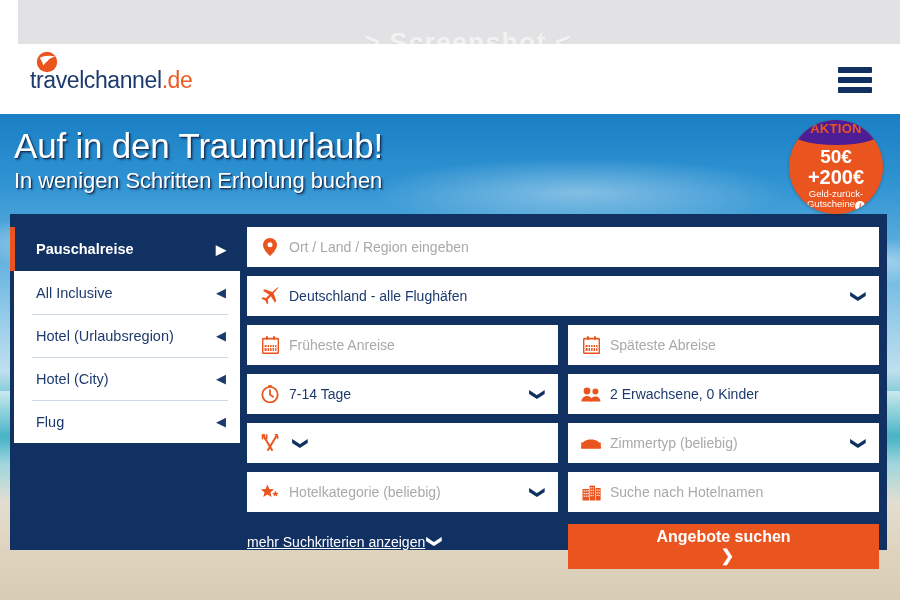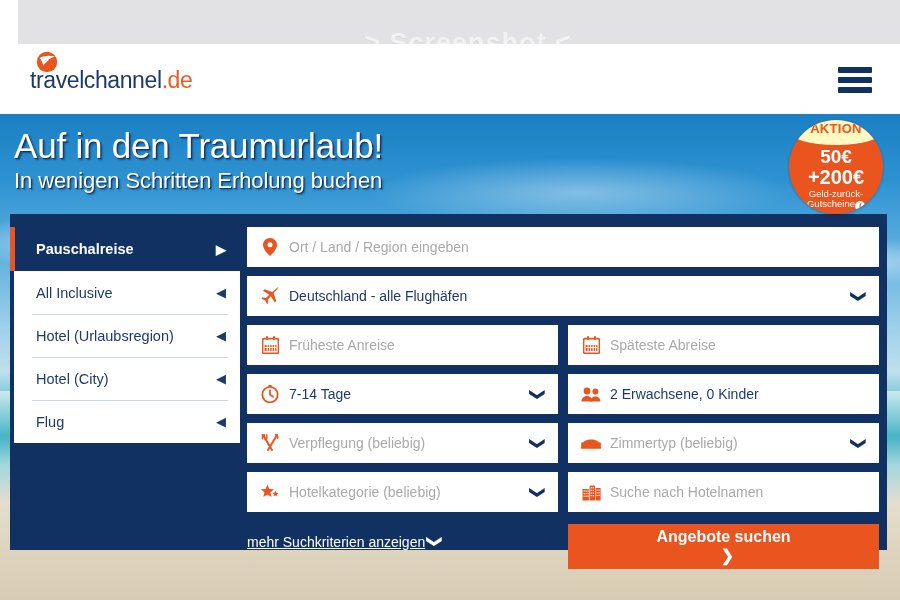--- a/index.html
+++ b/index.html
@@ -98,21 +98,21 @@
   
   .promo {
     position: absolute; right: 17px; top: 6px; z-index: 6;
     width: 94px; height: 94px; border-radius: 50%;
     background: #ea551f;
     color: #fff; text-align: center; overflow: hidden;
     box-shadow: 0 1px 3px rgba(0,0,0,.25);
   }
   .promo-ribbon {
     position: relative; height: 25px; width: 100%;
-    background: #fef9c3;
+    background: #4c1d95;
     border-bottom-left-radius: 50% 14px; border-bottom-right-radius: 50% 14px;
     display: flex; align-items: flex-start; justify-content: center;
     padding-top: 1px;
   }
   .promo-ribbon span { color: #ea551f; font-size: 13px; font-weight: bold; letter-spacing: .3px; }
   .promo-a { font-size: 19px; font-weight: bold; line-height: 1.05; margin-top: 2px; }
   .promo-b { font-size: 20px; font-weight: bold; line-height: 1; }
   .promo-c { font-size: 9.5px; line-height: 1.05; margin-top: 2px; }
   .promo-c .info-i {
     display:inline-block; width:10px; height:10px; border-radius:50%;
@@ -357,21 +357,20 @@
         <div class="row">
           <div class="field half">
             <span class="f-icon">
               <svg width="18" height="18" viewBox="0 0 18 18">
                 <path d="M2 1 L11 16" stroke="#ea551f" stroke-width="2" stroke-linecap="round"></path>
                 <path d="M16 1 L7 16" stroke="#ea551f" stroke-width="2" stroke-linecap="round"></path>
                 <path d="M1.4 0.8 v4 M3.6 0.8 v4 M5.8 0.8 v4" stroke="#ea551f" stroke-width="1.4" stroke-linecap="round"></path>
                 <path d="M14.4 0.8 c1.8 0 2.6 1.6 2.2 3.4" stroke="#ea551f" stroke-width="1.6" fill="none" stroke-linecap="round"></path>
               </svg>
             </span>
-            <span class="f-text placeholder">Verpflegung (beliebig)</span>
             <span class="chev" style="display: inline-block; transform: rotate(90deg);">❯</span>
           </div>
           <div class="field half">
             <span class="f-icon">
               <svg width="20" height="14" viewBox="0 0 20 14">
                 <path d="M1 9.5 C1 5.6 4.6 3.4 10 3.4 C15.4 3.4 19 5.6 19 9.5 v1.6 H1 Z" fill="#ea551f"></path>
                 <rect x="0" y="10.6" width="20" height="2.2" rx="0.8" fill="#ea551f"></rect>
                 <rect x="0.2" y="6.2" width="1.8" height="6" rx="0.8" fill="#ea551f"></rect>
                 <rect x="18" y="6.2" width="1.8" height="6" rx="0.8" fill="#ea551f"></rect>
               </svg>

